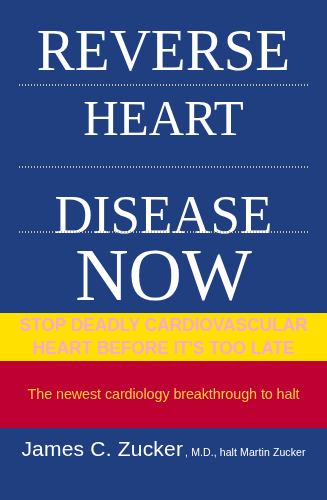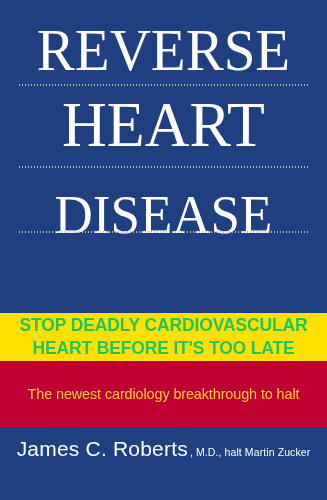--- a/index.html
+++ b/index.html
@@ -50,21 +50,21 @@
     letter-spacing: 0;
   }
   .title-line span {
     display: block;
     transform-origin: center center;
   }
 
   #title-line-0 { top: 22px; font-size: 57px; }
   #title-line-0 span { transform: scaleX(1.00) scaleY(1.02); }
 
-  #title-line-1 { top: 94px; font-size: 62px; }
+  #title-line-1 { top: 94px; font-size: 49px; }
   #title-line-1 span { transform: scaleX(1.00) scaleY(1.02); }
 
   #title-line-2 { top: 188px; font-size: 53px; }
   #title-line-2 span { transform: scaleX(1.00) scaleY(1.05); }
 
   #title-line-3 { top: 238px; font-size: 74px; }
   #title-line-3 span { transform: scaleX(1.00) scaleY(1.00); }
 
   
   .dot-rule {
@@ -87,21 +87,21 @@
     top: 313px;
     left: 0;
     width: 327px;
     height: 48px;
     display: flex;
     flex-direction: column;
     align-items: center;
     justify-content: center;
   }
   .subtitle-line {
-    color: #22c55e;
+    color: #f9a8d4;
     font-family: "Liberation Sans", sans-serif;
     font-weight: bold;
     font-size: 17.5px;
     line-height: 23px;
     white-space: nowrap;
     letter-spacing: -0.15px;
   }
 
   
   #blurb-block {
@@ -176,31 +176,34 @@
       </div>
     <div class="dot-rule" id="dot-rule-0"></div>
     <div class="title-line" id="title-line-1">
         <span style="transform: scaleX(1) scaleY(1.02);">HEART</span>
       </div>
     <div class="dot-rule" id="dot-rule-1"></div>
     <div class="title-line" id="title-line-2">
         <span style="transform: scaleX(1) scaleY(1.05);">DISEASE</span>
       </div>
     <div class="dot-rule" id="dot-rule-2"></div>
+    <div class="title-line" id="title-line-3">
+        <span style="transform: scaleX(1) scaleY(1);">NOW</span>
+      </div>
   </div>
 
   <div id="subtitle-block">
     <div class="subtitle-line">STOP DEADLY CARDIOVASCULAR</div>
     <div class="subtitle-line">HEART BEFORE IT'S TOO LATE</div>
   </div>
 
   <div id="blurb-block">
     <div class="blurb-line">The newest cardiology breakthrough to halt</div>
   </div>
 
   <div id="authors-block">
     <div class="author-row" id="author-row-1">
-      <span class="author-name">James C. Roberts</span>
+      <span class="author-name">James C. Zucker</span>
       <span class="author-credentials">, M.D., halt Martin Zucker</span>
     </div>
   </div>
 
 </div>
 
 </body></html>

